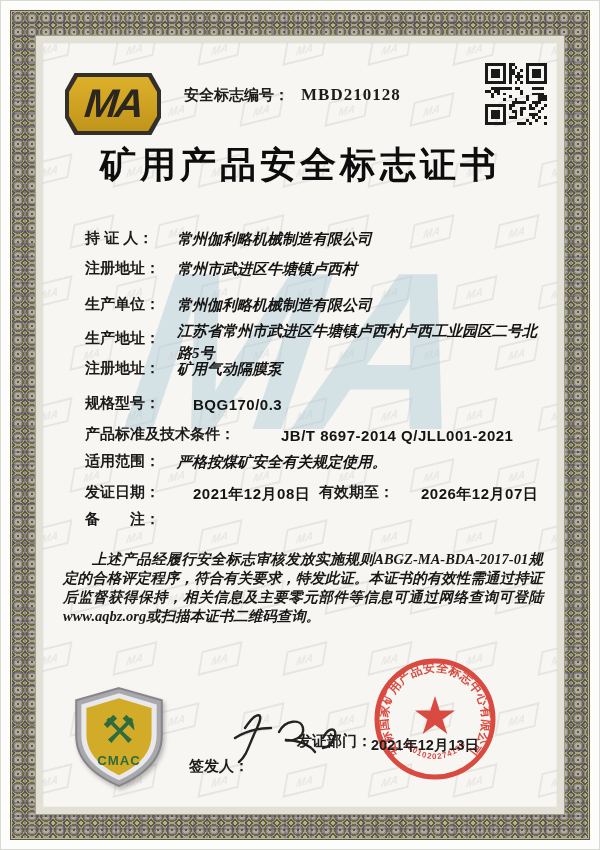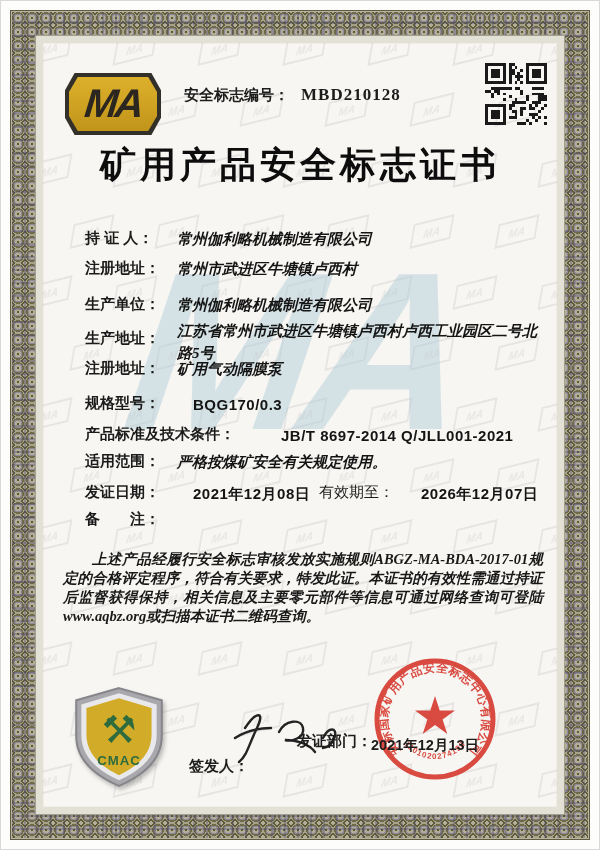--- a/index.html
+++ b/index.html
@@ -62,21 +62,21 @@
     font-family:"Liberation Serif",serif;font-weight:900;font-size:36px;
     letter-spacing:4px;color:#0d0d0d;}
   
   .frow{position:absolute;left:84px;right:52px;display:flex;align-items:flex-start;}
   .frow .lab{flex:none;width:92px;font-size:15px;font-weight:700;color:#1b1b1b;white-space:pre;}
   .frow .val{font:italic 700 15px "Liberation Serif",serif;color:#141414;line-height:1.45;}
   .frow .val.latin{font-style:normal;font-family:"Liberation Sans",sans-serif;letter-spacing:.5px;margin-left:16px;}
   .frow.wide .lab{width:auto;}
   .frow.wide .val{margin-left:46px;}
   .frow.dates .val1{width:126px;flex:none;}
-  .frow.dates .lab2{flex:none;width:90px;font-size:15px;font-weight:400;white-space:pre;}
+  .frow.dates .lab2{flex:none;width:90px;font-size:15px;font-weight:700;white-space:pre;}
   .frow.dates .val2{margin-left:12px;}
   
   .statement{position:absolute;left:62px;right:56px;top:549px;
     font:italic 700 14.5px/19px "Liberation Serif",serif;color:#191919;
     text-indent:2em;text-align:justify;}
   
   .cmac{position:absolute;left:62px;top:684px;width:112px;height:104px;
     filter:drop-shadow(2px 3px 2px rgba(0,0,0,.25));}
   .signer-label{position:absolute;left:188px;top:756px;font-size:15px;font-weight:700;}
   .signature{position:absolute;left:226px;top:697px;width:120px;height:72px;}

